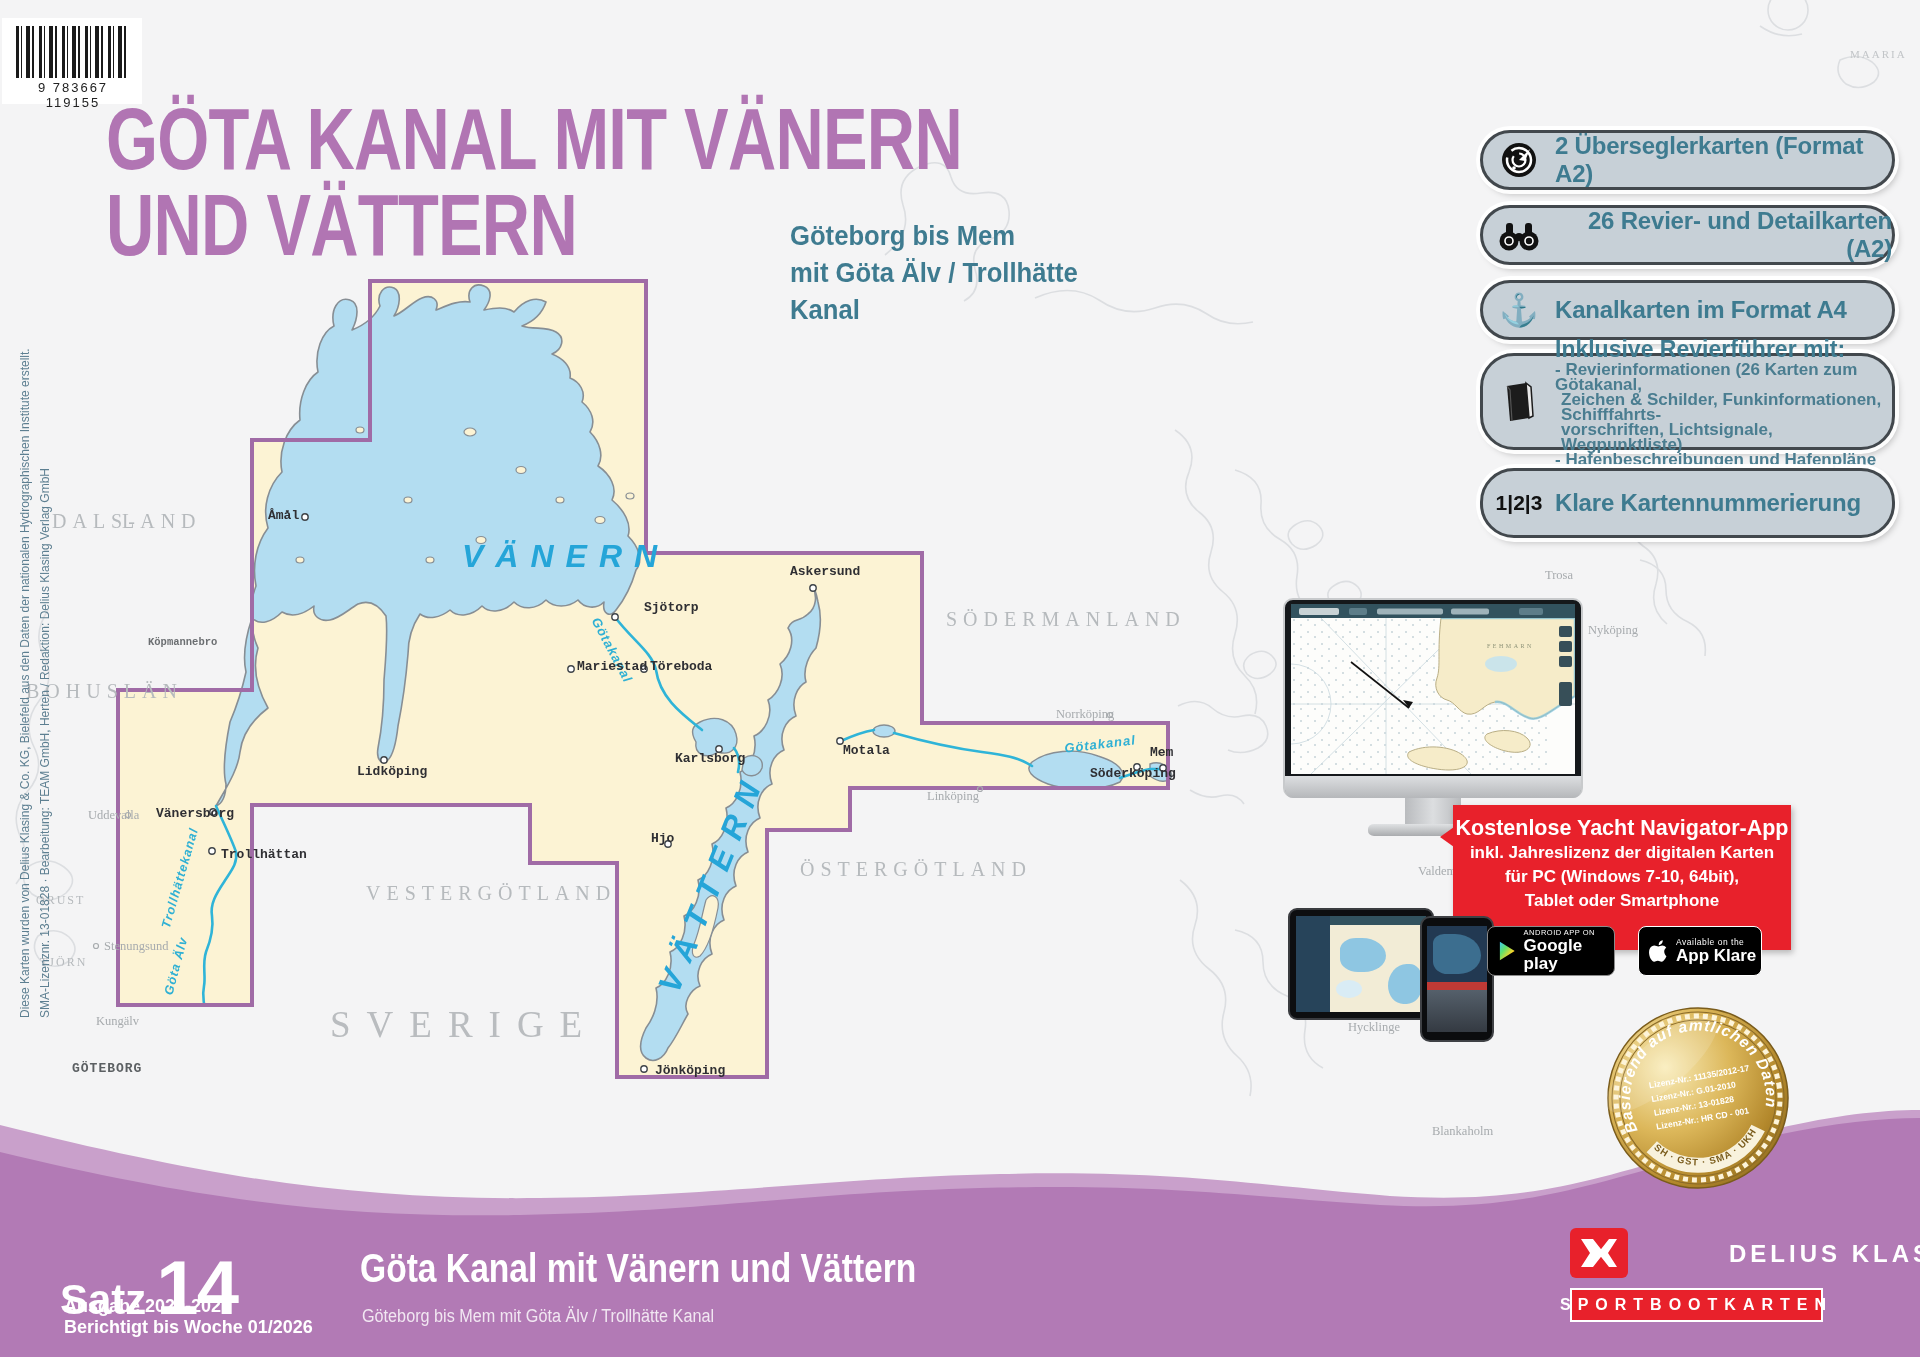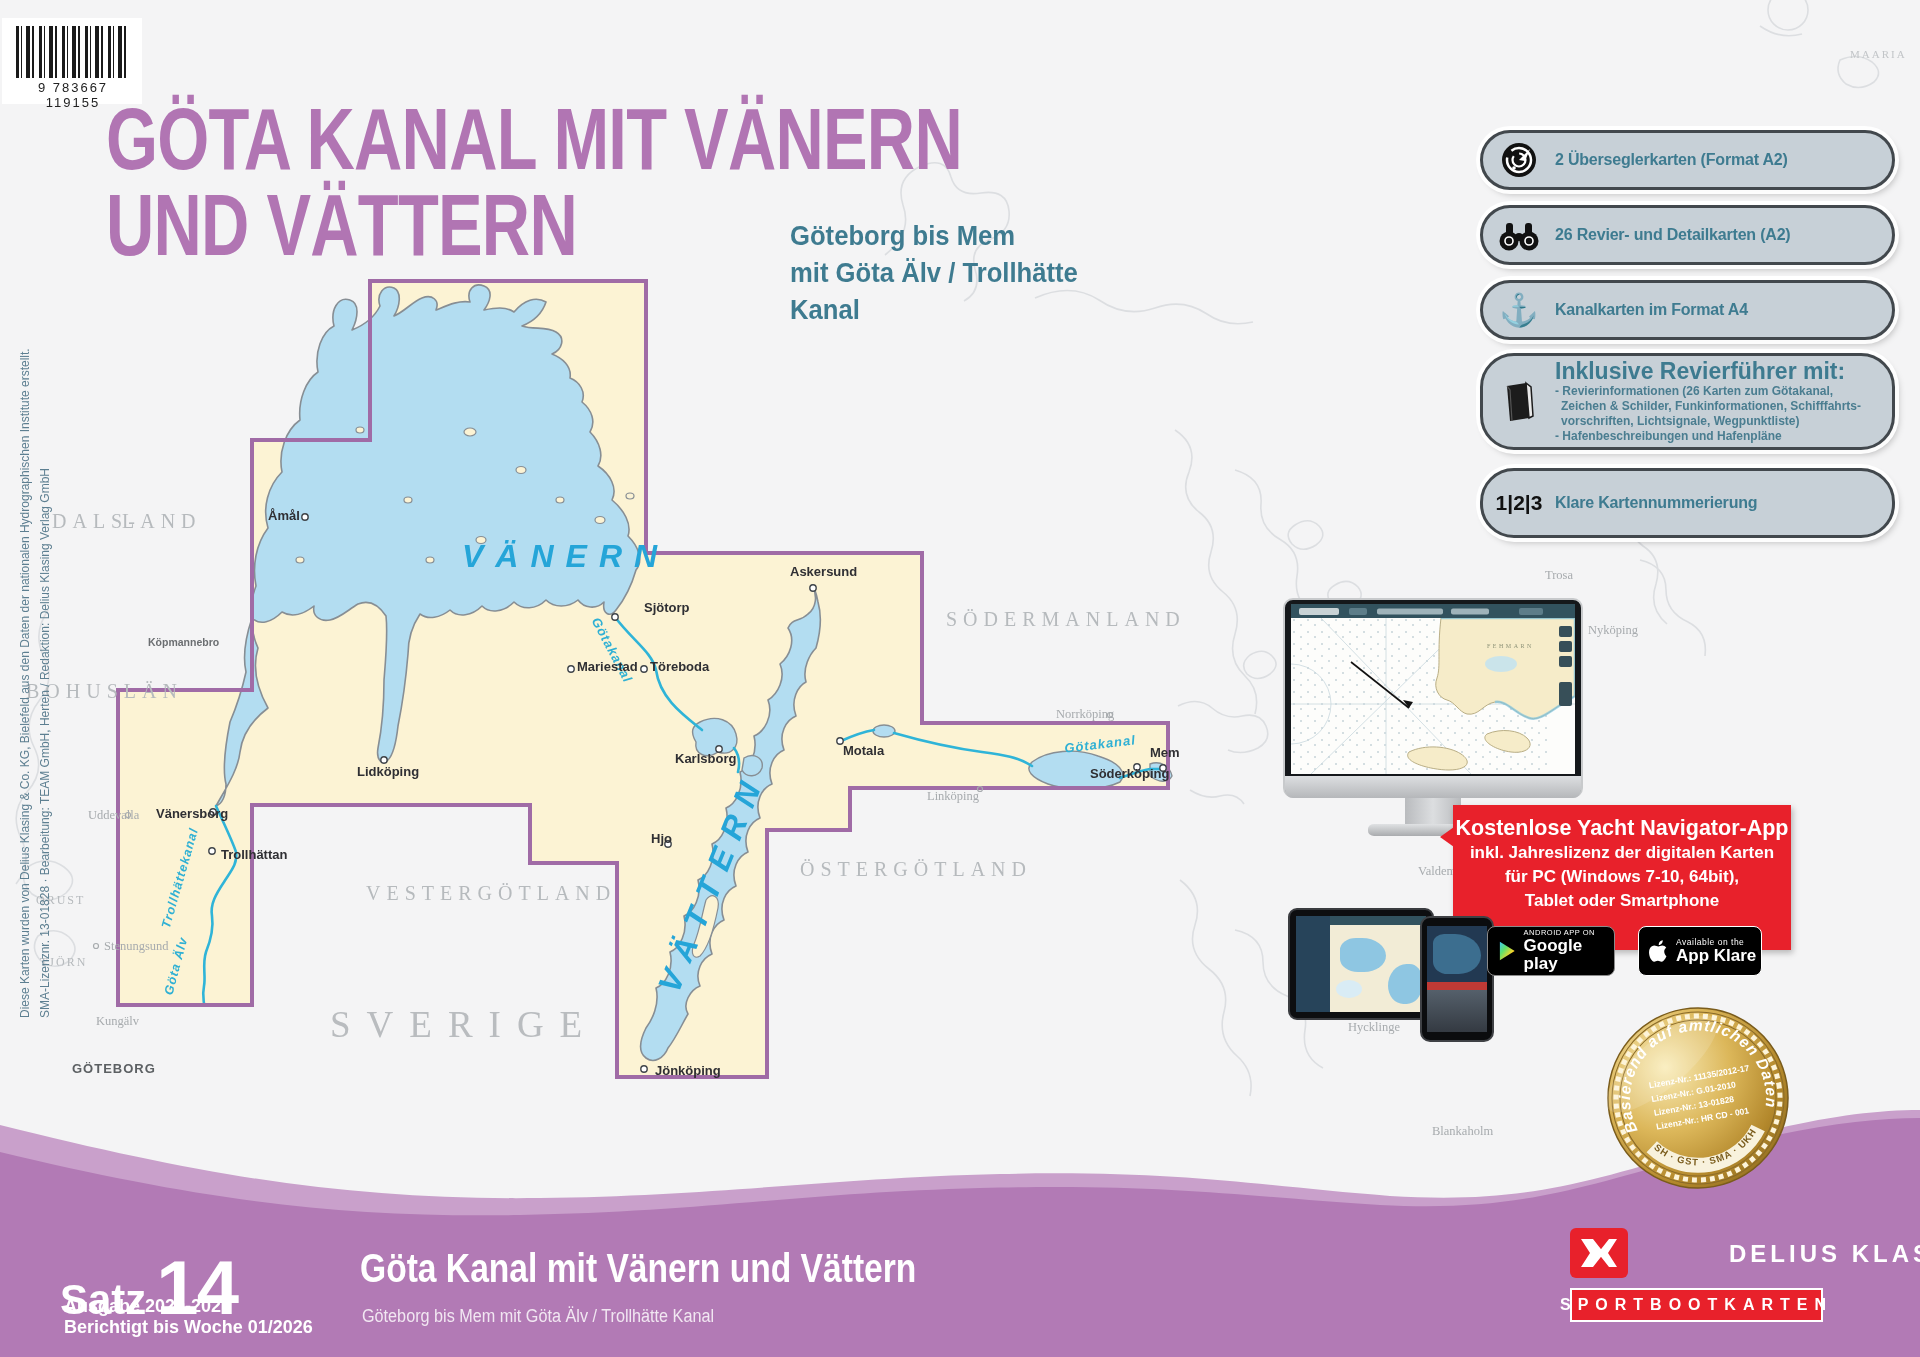--- a/index.html
+++ b/index.html
@@ -18,29 +18,29 @@
   .title{left:106px;top:96px;font-size:88px;font-weight:bold;color:#b175b3;line-height:0.98;
          transform:scaleX(.76);transform-origin:left top;white-space:nowrap;letter-spacing:-1px;}
   .subtitle{left:790px;top:218px;color:#3e7b90;font-weight:bold;font-size:27px;line-height:37px;
             transform:scaleX(.95);transform-origin:left top;}
 
   
   .pill{left:1480px;width:415px;background:#c7d0d7;border:3px solid #42484d;border-radius:34px;
         box-shadow:0 0 0 4px rgba(255,255,255,.95),3px 4px 7px rgba(0,0,0,.25);
         display:flex;align-items:center;box-sizing:border-box;}
   .pill .ic{width:72px;display:flex;justify-content:center;align-items:center;flex:none;}
-  .pill-label{color:#3e7b90;font-weight:bold;font-size:16px;letter-spacing:-.2px;}
+  .pill-label{color:#3e7b90;font-weight:bold;font-size:24px;letter-spacing:-.2px;}
   .pill-head{color:#3e7b90;font-weight:bold;font-size:23px;line-height:25px;}
-  .pill-small{color:#4a7d90;font-weight:bold;font-size:12px;line-height:15px;}
+  .pill-small{color:#4a7d90;font-weight:bold;font-size:17px;line-height:15px;}
   .num123{font-weight:bold;font-size:21px;color:#111;}
 
   
   .lw{color:#25a5d8;font-style:italic;font-weight:bold;font-size:32px;letter-spacing:12px;white-space:nowrap;}
   .lws{color:#2fb0d4;font-style:italic;font-weight:bold;font-size:13px;letter-spacing:1px;white-space:nowrap;}
-  .lc{font-family:Liberation Sans, sans-serif;font-weight:bold;font-size:13px;color:#2f2f33;white-space:nowrap;}
+  .lc{font-family:Liberation Mono, monospace;font-weight:bold;font-size:13px;color:#2f2f33;white-space:nowrap;}
   .lcg{font-family:"Liberation Serif",serif;font-size:12.5px;color:#a7abae;white-space:nowrap;}
   .lr{font-family:"Liberation Serif",serif;font-size:20px;color:#b6babd;letter-spacing:6px;white-space:nowrap;}
   .lrs{font-family:"Liberation Serif",serif;font-size:12px;color:#b6babd;letter-spacing:2px;white-space:nowrap;}
   .lrb{font-family:"Liberation Serif",serif;font-size:37px;color:#b9bcbf;letter-spacing:16px;white-space:nowrap;}
   .ctr{transform:translate(-50%,-50%);}
 
   
   .vtext{color:#5d7f91;font-size:12px;white-space:nowrap;transform:rotate(-90deg);transform-origin:0 0;}
 
   

